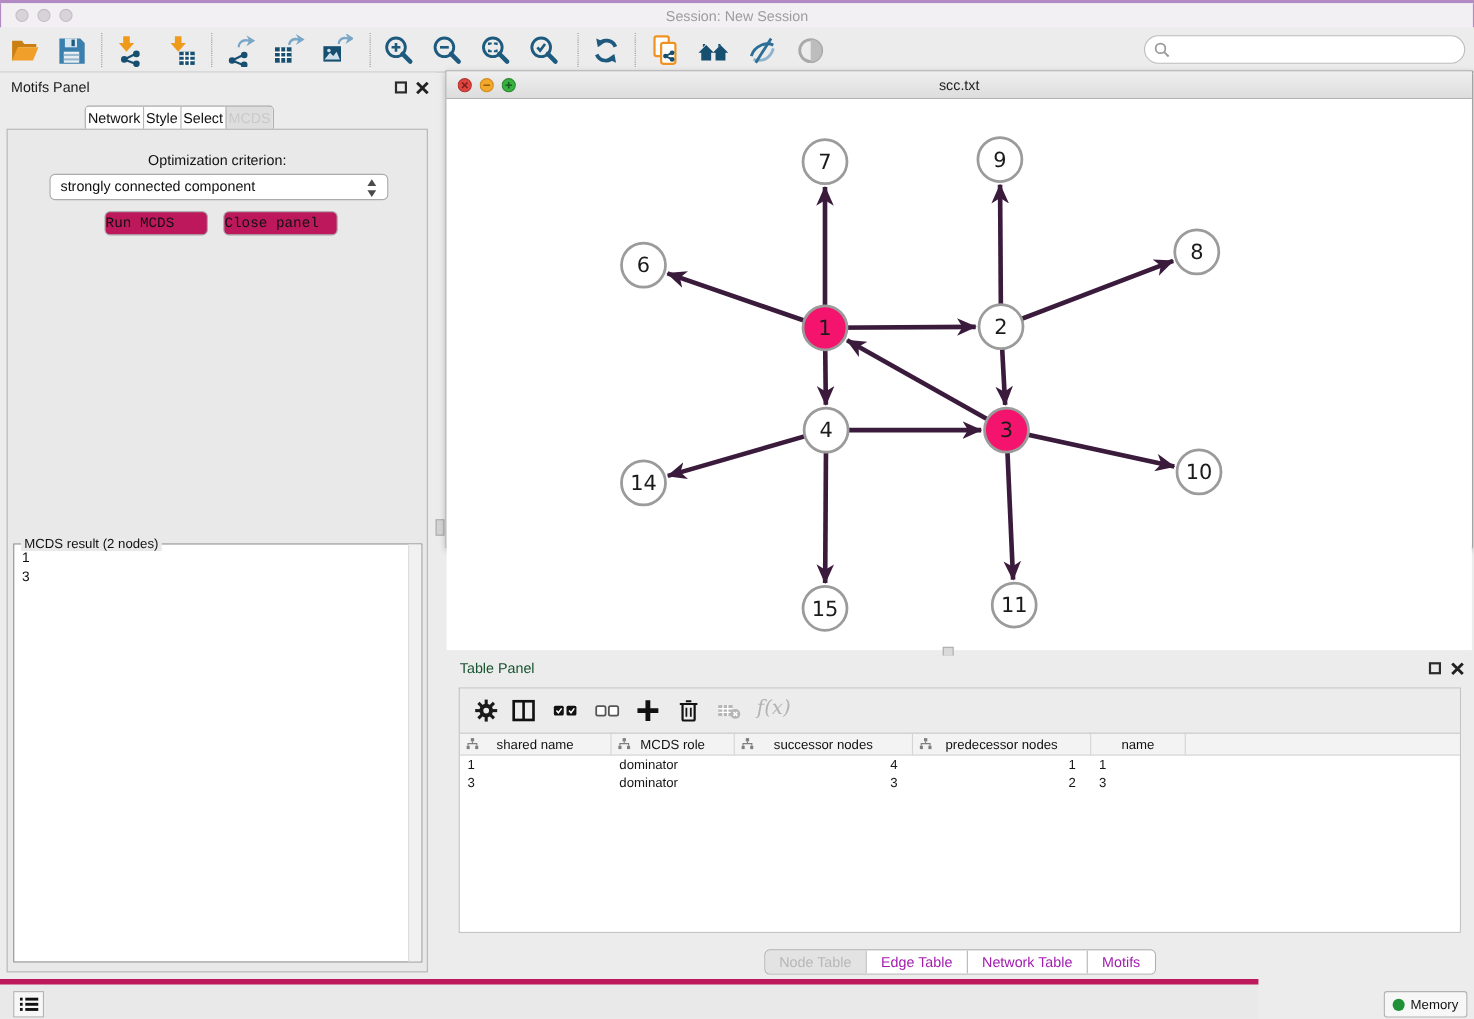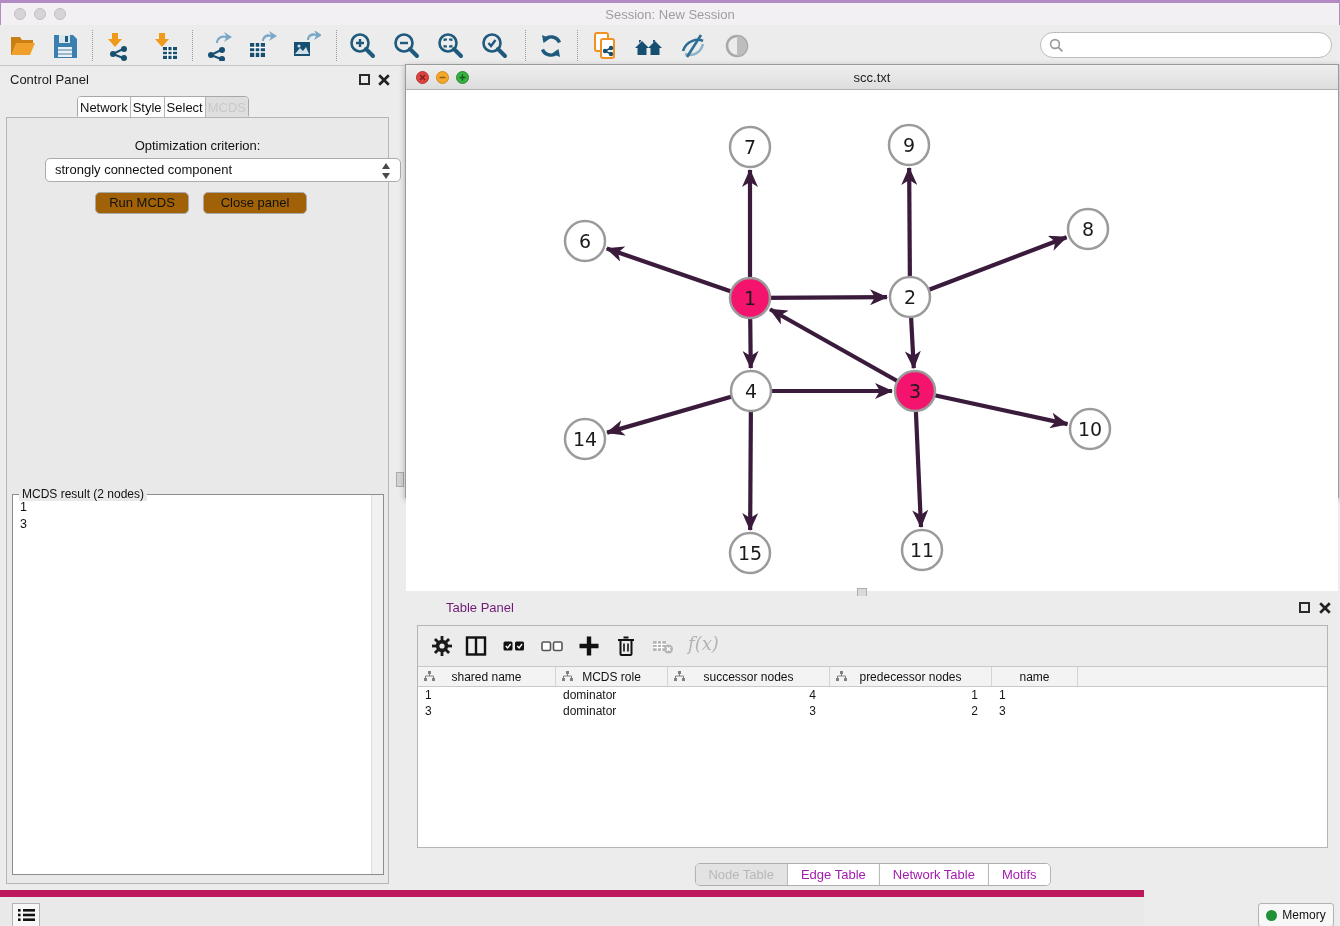--- a/index.html
+++ b/index.html
@@ -37,29 +37,29 @@
   #cp-float { left:359px; top:8px; } #cp-close { left:378px; top:8px; }
   #cp-tabs { position:absolute; left:77px; top:30px; display:flex; height:23px;
     border:1px solid #a8a8a8; border-radius:4px; overflow:hidden; background:#fff; }
   .seg-tab { font-size:13px; color:#111; background:#fdfdfd; padding:0 2px; line-height:21px;
     border-left:1px solid #b5b5b5; white-space:nowrap; }
   .seg-tab:first-child { border-left:none; }
   .seg-tab.active { background:#dedede; color:#c9c9c9; }
   #cp-box { position:absolute; left:6px; top:51px; width:383px; height:767px;
     border:1px solid #b5b5b5; background:#e9e9e9; }
   #opt-label { position:absolute; left:0; right:0; top:20px; text-align:center; font-size:13px; color:#111; }
-  #criterion { position:absolute; left:38px; top:40px; width:356px; height:24px; background:#fff;
+  #criterion { position:absolute; left:38px; top:40px; width:308px; height:24px; background:#fff;
     border:1px solid #ababab; border-radius:5px; font-size:13px; line-height:22px; padding-left:9px; color:#111; }
   #criterion .stepper { position:absolute; right:9px; top:4px; width:9px; height:16px; }
   #criterion .stepper .up { position:absolute; top:0; left:0; border-left:4.5px solid transparent;
     border-right:4.5px solid transparent; border-bottom:6px solid #4a4a4a; }
   #criterion .stepper .dn { position:absolute; bottom:0; left:0; border-left:4.5px solid transparent;
     border-right:4.5px solid transparent; border-top:6px solid #4a4a4a; }
-  .cp-btn { position:absolute; top:74px; height:22px; background:#a16207; border:1px solid #a8a8a8;
-    border-radius:5px; font-size:13px; color:#111; text-align:center; line-height:20px; }
+  .cp-btn { position:absolute; top:74px; height:22px; background:#be185d; border:1px solid #a8a8a8;
+    border-radius:5px; font-size:13px; color:#111; line-height:20px;font-family:Liberation Mono, monospace; }
   #btn-run { left:88px; width:94px; }
   #btn-close { left:196px; width:104px; }
   #result-box { position:absolute; left:5px; top:376px; width:372px; height:381px;
     border:1px solid #8d8d8d; background:#fff; }
   #result-legend { position:absolute; top:-8px; left:6px; background:#e9e9e9; padding:0 3px;
     font-size:12px; color:#111; }
   #result-text { position:absolute; left:7px; top:4px; right:16px; bottom:4px;
     font-size:12.5px; line-height:17px; color:#111; white-space:pre-line; }
   #result-scroll { position:absolute; right:0; top:0; bottom:0; width:12px; background:#f1f1f1;
     border-left:1px solid #dcdcdc; }
@@ -74,21 +74,21 @@
   .nw-light { position:absolute; top:6px; width:13px; height:13px; border-radius:50%; }
   .nw-light svg { width:13px; height:13px; display:block; }
   #nw-title { position:absolute; left:0; right:0; top:5px; text-align:center; font-size:13px; color:#222; }
   #nw-canvas { position:absolute; left:0; top:25px; width:932px; height:501px; background:#fff; }
   #graph-svg { width:932px; height:501px; display:block; }
   #split-grip { position:absolute; left:857px; top:588px; width:10px; height:9px;
     background:#dadada; border:1px solid #adadad; }
 
   
   #table-panel { position:absolute; left:405px; top:596px; width:935px; height:294px; background:#ececec; }
-  #tp-title { position:absolute; left:13px; top:4px; font-size:13px; color:#701a75;margin-left:28px; }
+  #tp-title { position:absolute; left:13px; top:4px; font-size:13px; color:#14532d; }
   #tp-float { left:894px; top:6px; } #tp-close { left:914px; top:6px; }
   #tp-box { position:absolute; left:12px; top:29px; width:911px; height:223px;
     border:1px solid #b5b5b5; background:#fff; }
   #tp-toolbar { position:absolute; left:0; top:0; right:0; height:41px; background:#ececec;
     border-bottom:1px solid #c8c8c8; }
   .tpi { position:absolute; top:8px; width:24px; height:24px; }
   .tpi svg { width:24px; height:24px; display:block; }
   #fx-label { position:absolute; left:270px; top:7px; font-family:"DejaVu Serif", serif;
     font-style:italic; font-size:18px; color:#b3b3b3; }
   #tp-header { position:absolute; left:0; top:41px; right:0; height:20px; background:#f3f3f3;
@@ -103,21 +103,21 @@
   .td.right { text-align:right; padding-right:14px; }
   #tp-tabs { position:absolute; left:50%; transform:translateX(-50%); top:267px; display:flex;
     height:23px; border:1px solid #aeaeae; border-radius:5px; overflow:hidden; background:#fff; }
   .bt-tab { font-size:13px; color:#a21caf; background:#fff; padding:0 13px; line-height:21px;
     border-left:1px solid #b5b5b5; white-space:nowrap; }
   .bt-tab:first-child { border-left:none; }
   .bt-tab.active { background:#e3e3e3; color:#b7b7b7; }
 
   
   #status-bar { position:absolute; left:0; top:890px; width:1144px; height:36px;
-    background:#e9e9e9; border-top:7px solid #be185d; }
+    background:#e9e9e9; border-top:5px solid #be185d; }
   #list-btn { position:absolute; left:12px; top:6px; width:28px; height:24px; background:#f7f7f7;
     border:1px solid #b3b3b3; display:flex; align-items:center; justify-content:center; }
   #memory-btn { position:absolute; left:1258px; top:6px; width:76px; height:24px; background:#f7f7f7;
     border:1px solid #b3b3b3; border-radius:3px; display:flex; align-items:center; justify-content:center; gap:5px; }
   #memory-dot { width:11px; height:11px; border-radius:50%; background:#1f9136; }
   #memory-label { font-size:12px; color:#111; }
 </style>
 </head>
 <body>
 
@@ -272,21 +272,21 @@
   <div id="search-wrap">
     <svg viewBox="0 0 15 15">
         <circle cx="6" cy="6" r="4.4" fill="none" stroke="#9a9a9a" stroke-width="1.6"></circle>
         <path d="M9.4 9.4l4 4" stroke="#9a9a9a" stroke-width="1.8"></path>
       </svg>
     <input id="search-input" placeholder="" style="">
   </div>
 </div>
 
 <div id="control-panel">
-  <div id="cp-title">Control Panel</div>
+  <div id="cp-title">Motifs Panel</div>
   <span id="cp-float" class="mini-float"></span>
   <span id="cp-close" class="mini-close">
     <svg viewBox="0 0 10 10">
         <path d="M1 1l8 8M9 1L1 9" stroke="#222" stroke-width="2.2"></path>
       </svg>
     </span>
   <div id="cp-tabs">
       <div class="seg-tab">Network</div>
       <div class="seg-tab">Style</div>
       <div class="seg-tab">Select</div>

